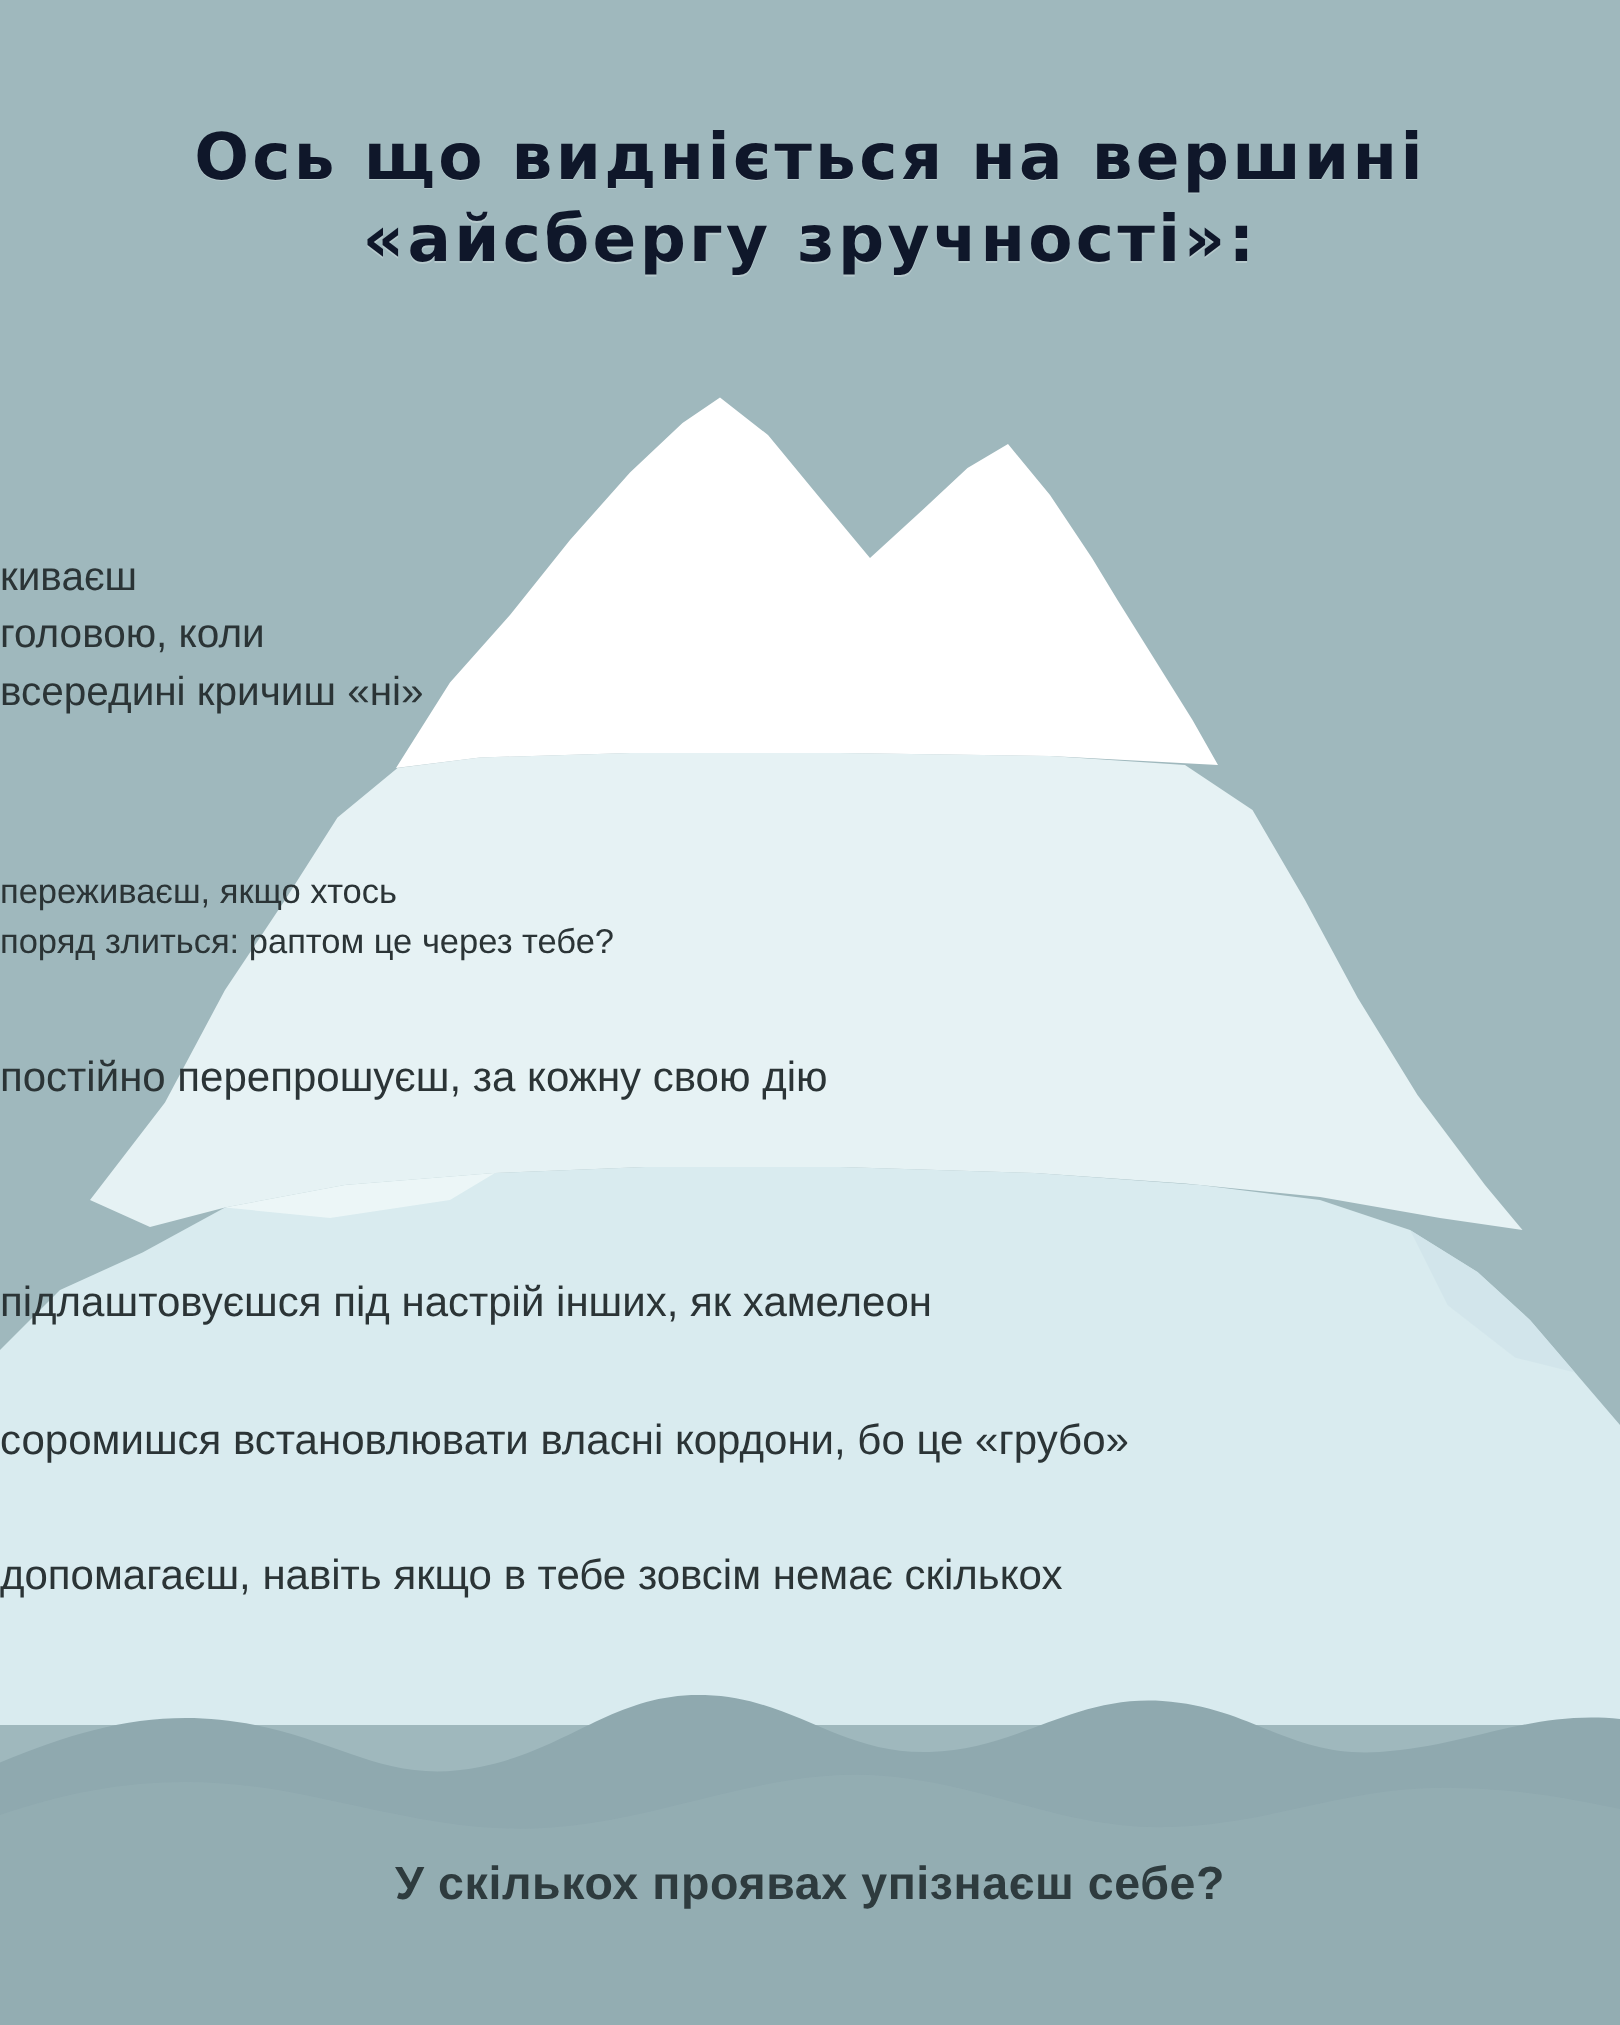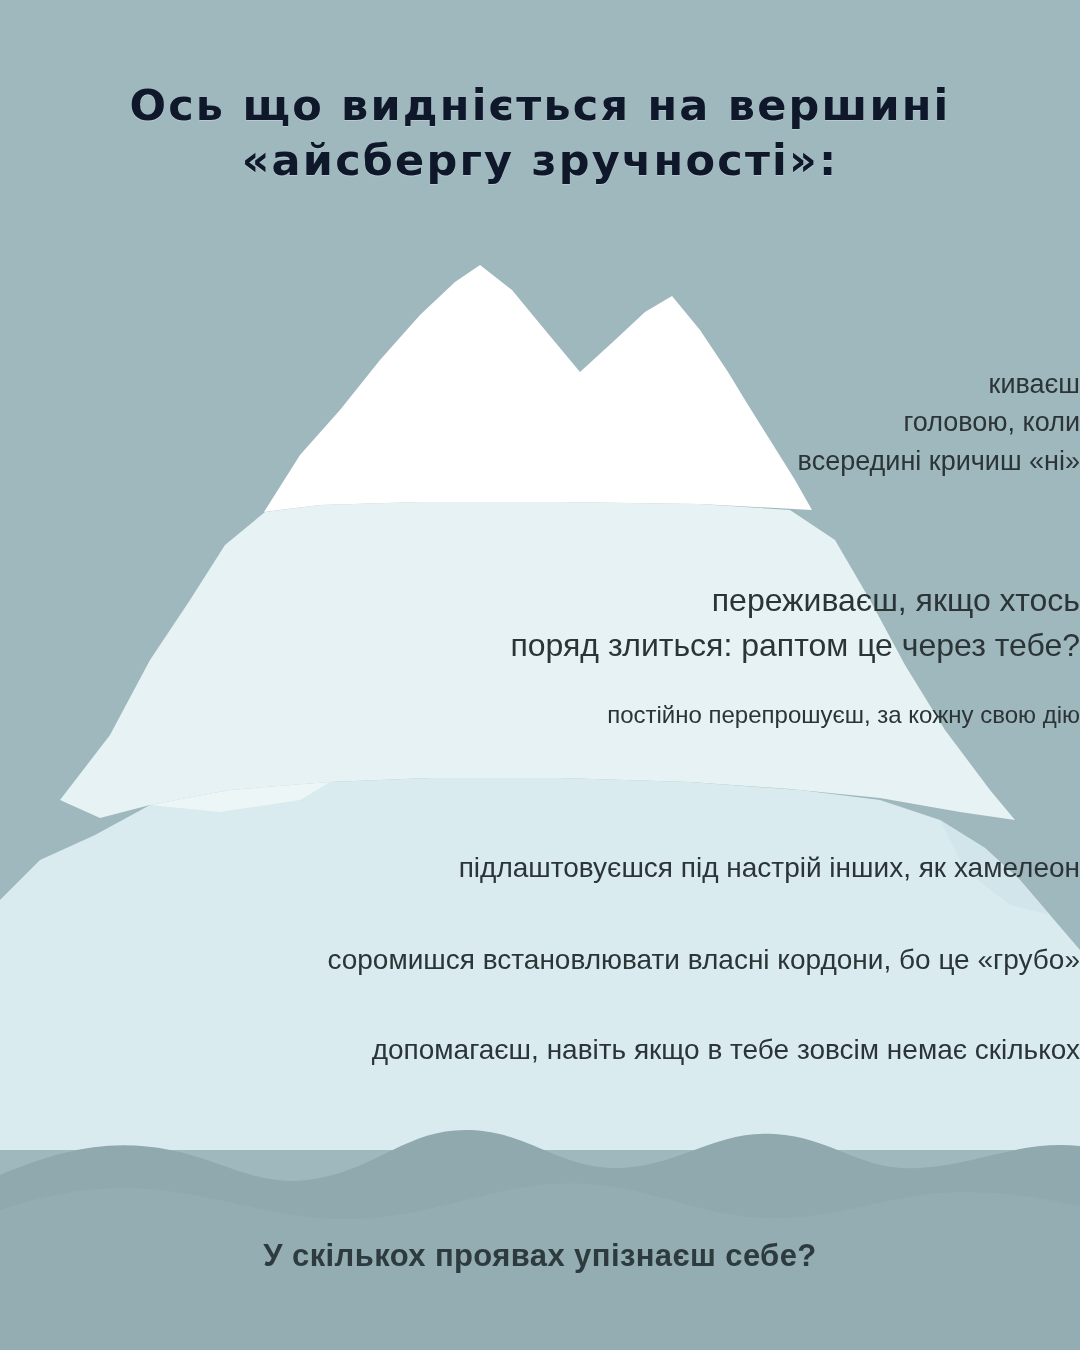--- a/index.html
+++ b/index.html
@@ -49,41 +49,41 @@
   }
   .headline .l2 {
     display: block;
   }
 
   
   .layer {
     position: absolute;
     left: 0;
     width: 1080px;
-    text-align: right;
+    text-align: left;
     color: #2b3436;
     font-family: "Liberation Sans", sans-serif;
     font-size: 27px;
     line-height: 1.42;
     white-space: pre-line;
   }
 
   .tip-text {
     top: 365px;
     font-size: 27px;
     color: #2b3436;
   }
 
   .mid-1 {
     top: 578px;
-    font-size: 32px;
+    font-size: 23px;
   }
   .mid-2 {
     top: 698px;
-    font-size: 24px;
+    font-size: 28px;
   }
 
   .deep-1 {
     top: 848px;
     font-size: 28px;
   }
   .deep-2 {
     top: 940px;
     font-size: 28px;
   }

